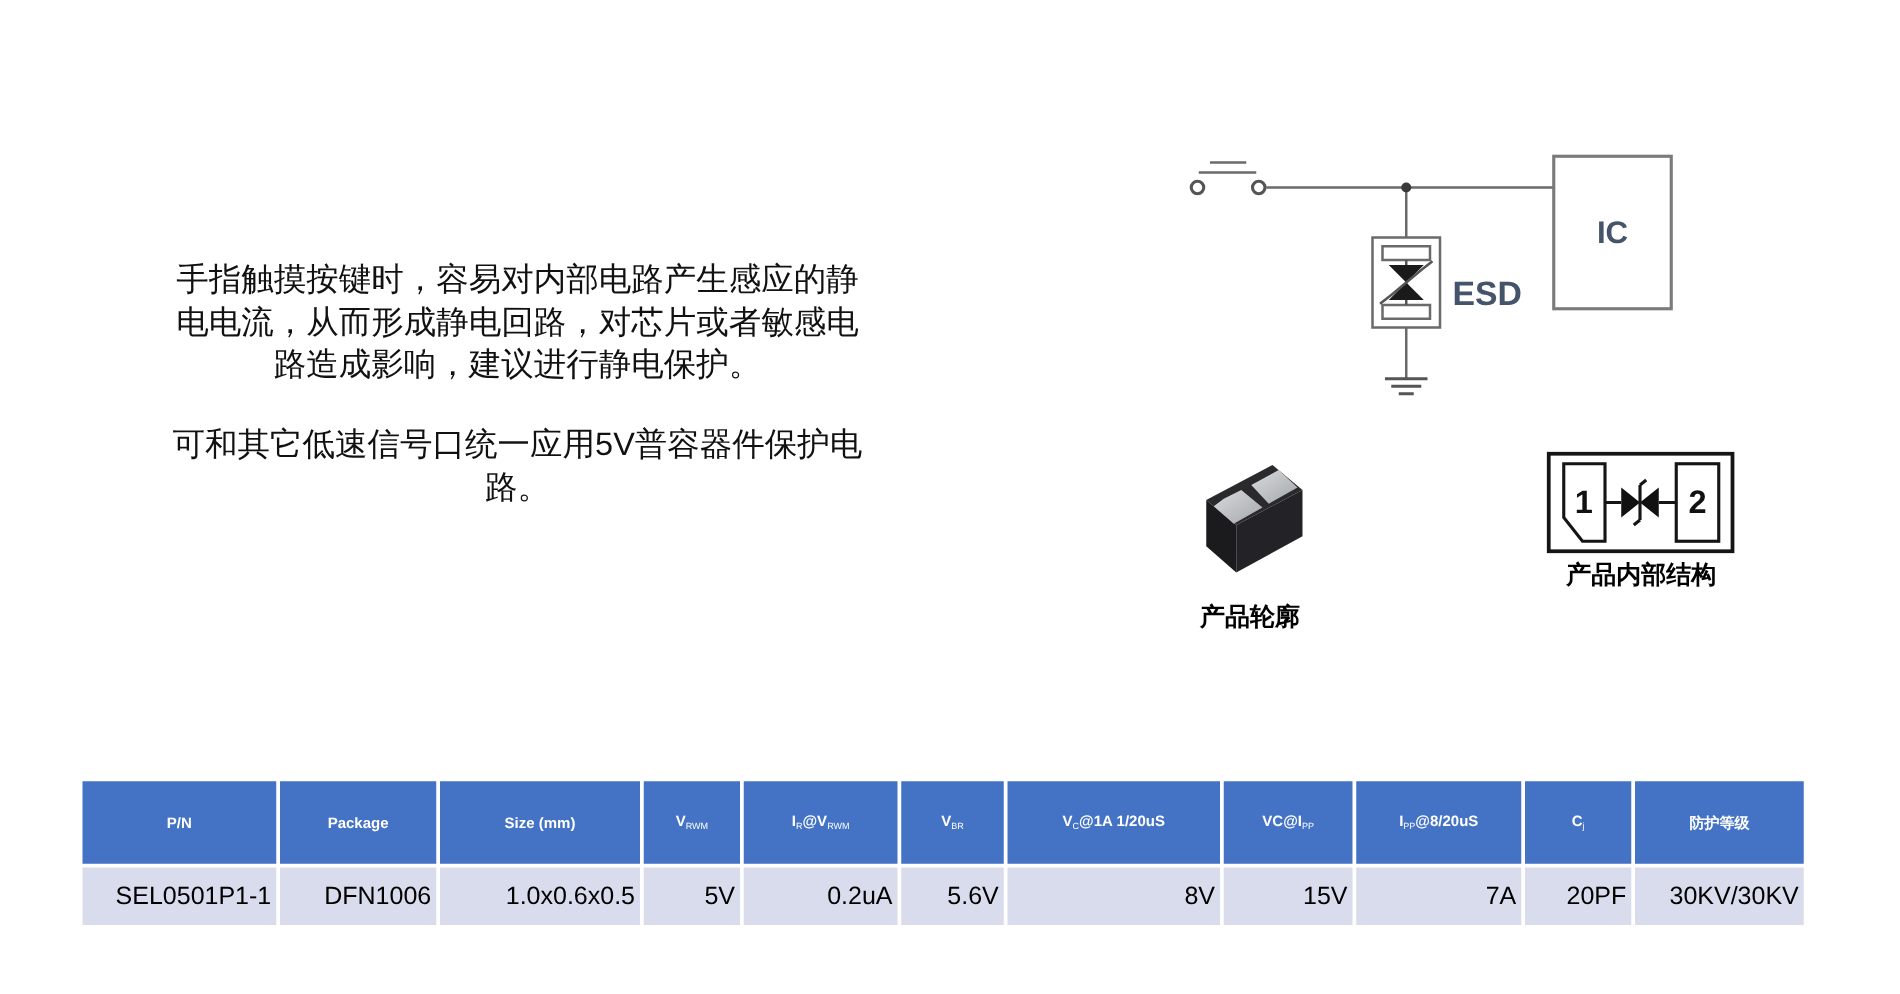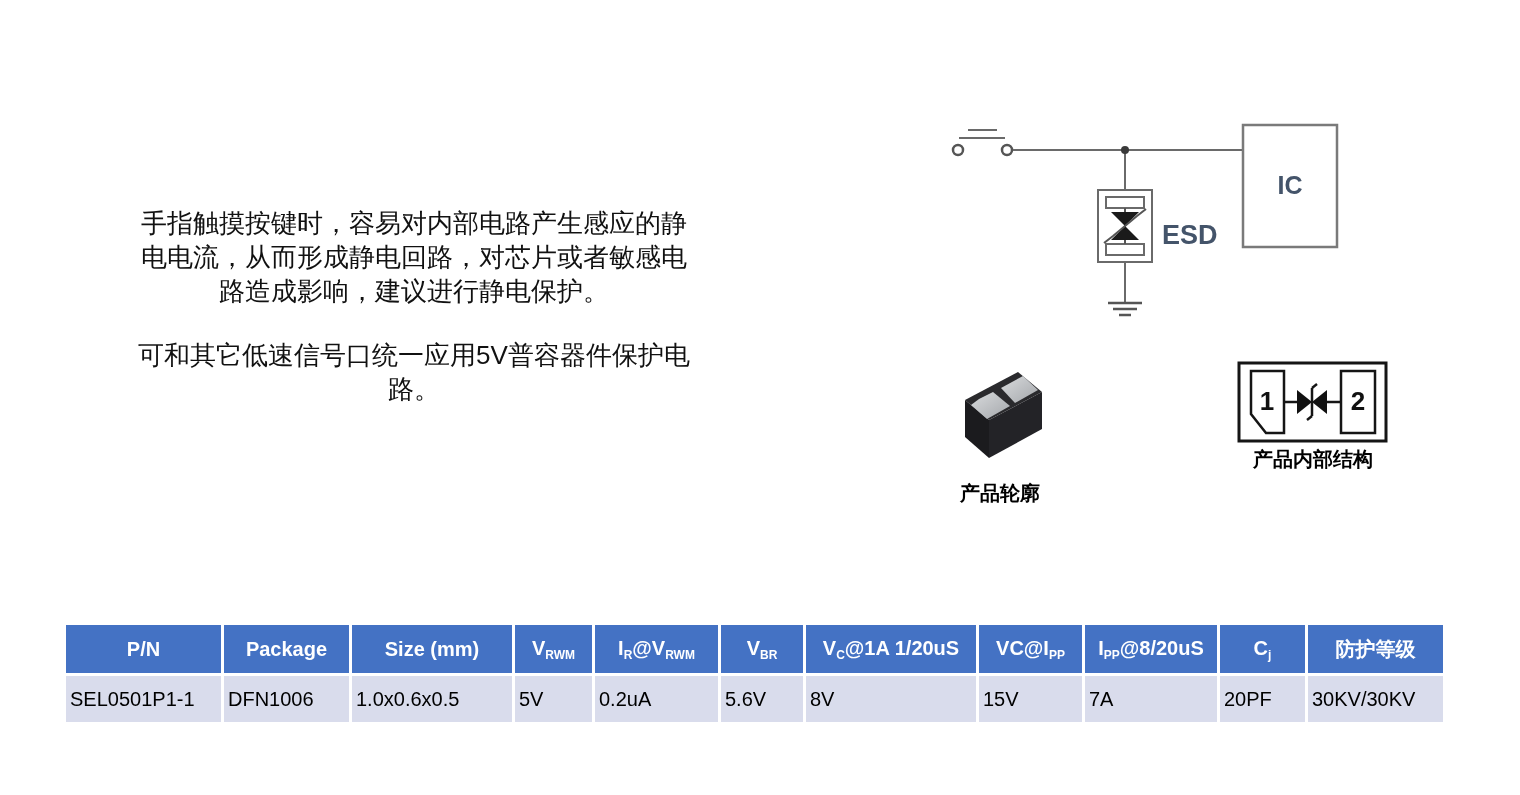--- a/index.html
+++ b/index.html
@@ -27,30 +27,30 @@
   }
   .caption.outline { left:945px; top:480px; width:110px; }
   .caption.structure { left:1231px; top:446px; width:164px; }
 
   table.spec {
     position:absolute; left:63px; top:622px;
     border-collapse:separate; border-spacing:3px 3px;
     table-layout:fixed;
   }
   table.spec th {
-    background:#4472C4; color:#fff; font-weight:bold; font-size:20px;
-    height:48px; text-align:center; vertical-align:middle; padding:0 4px;
+    background:#4472C4; color:#fff; font-weight:bold; font-size:12px;
+    height:66px; text-align:center; vertical-align:middle; padding:0 4px;
     white-space:nowrap;
   }
   table.spec td {
     background:#D9DCEC; color:#000; font-size:20px;
-    height:46px; text-align:left; vertical-align:middle; padding:0 4px;
+    height:46px; text-align:right; vertical-align:middle; padding:0 4px;
     white-space:nowrap;
   }
-  .sub { font-size:0.6em; vertical-align:-0.3em; font-weight:bold; }
+  .sub { font-size:0.6em; vertical-align:-0.3em; font-weight:normal; }
   svg text { font-family:"Liberation Sans","DejaVu Sans",sans-serif; }
 </style>
 </head>
 <body>
 
 <div class="page">
 
 
   <div class="intro">
     <p>手指触摸按键时，容易对内部电路产生感应的静电电流，从而形成静电回路，对芯片或者敏感电路造成影响，建议进行静电保护。</p>

